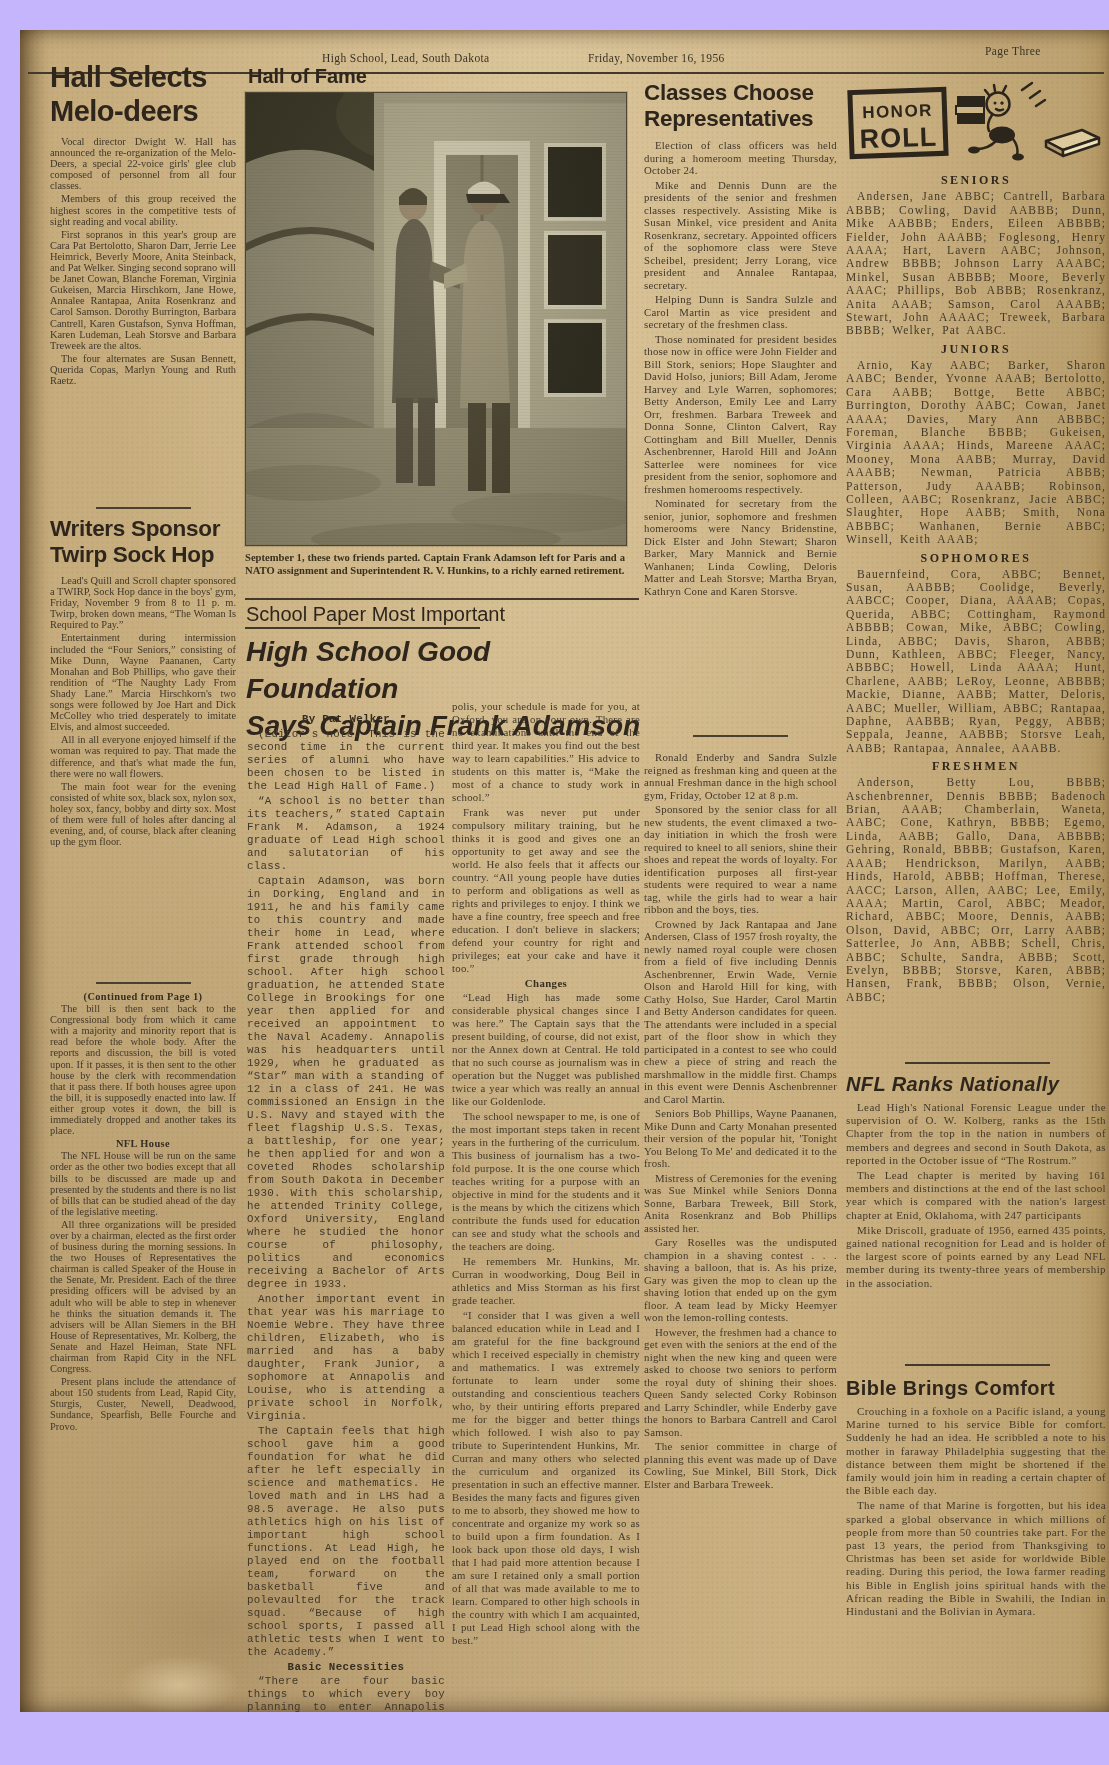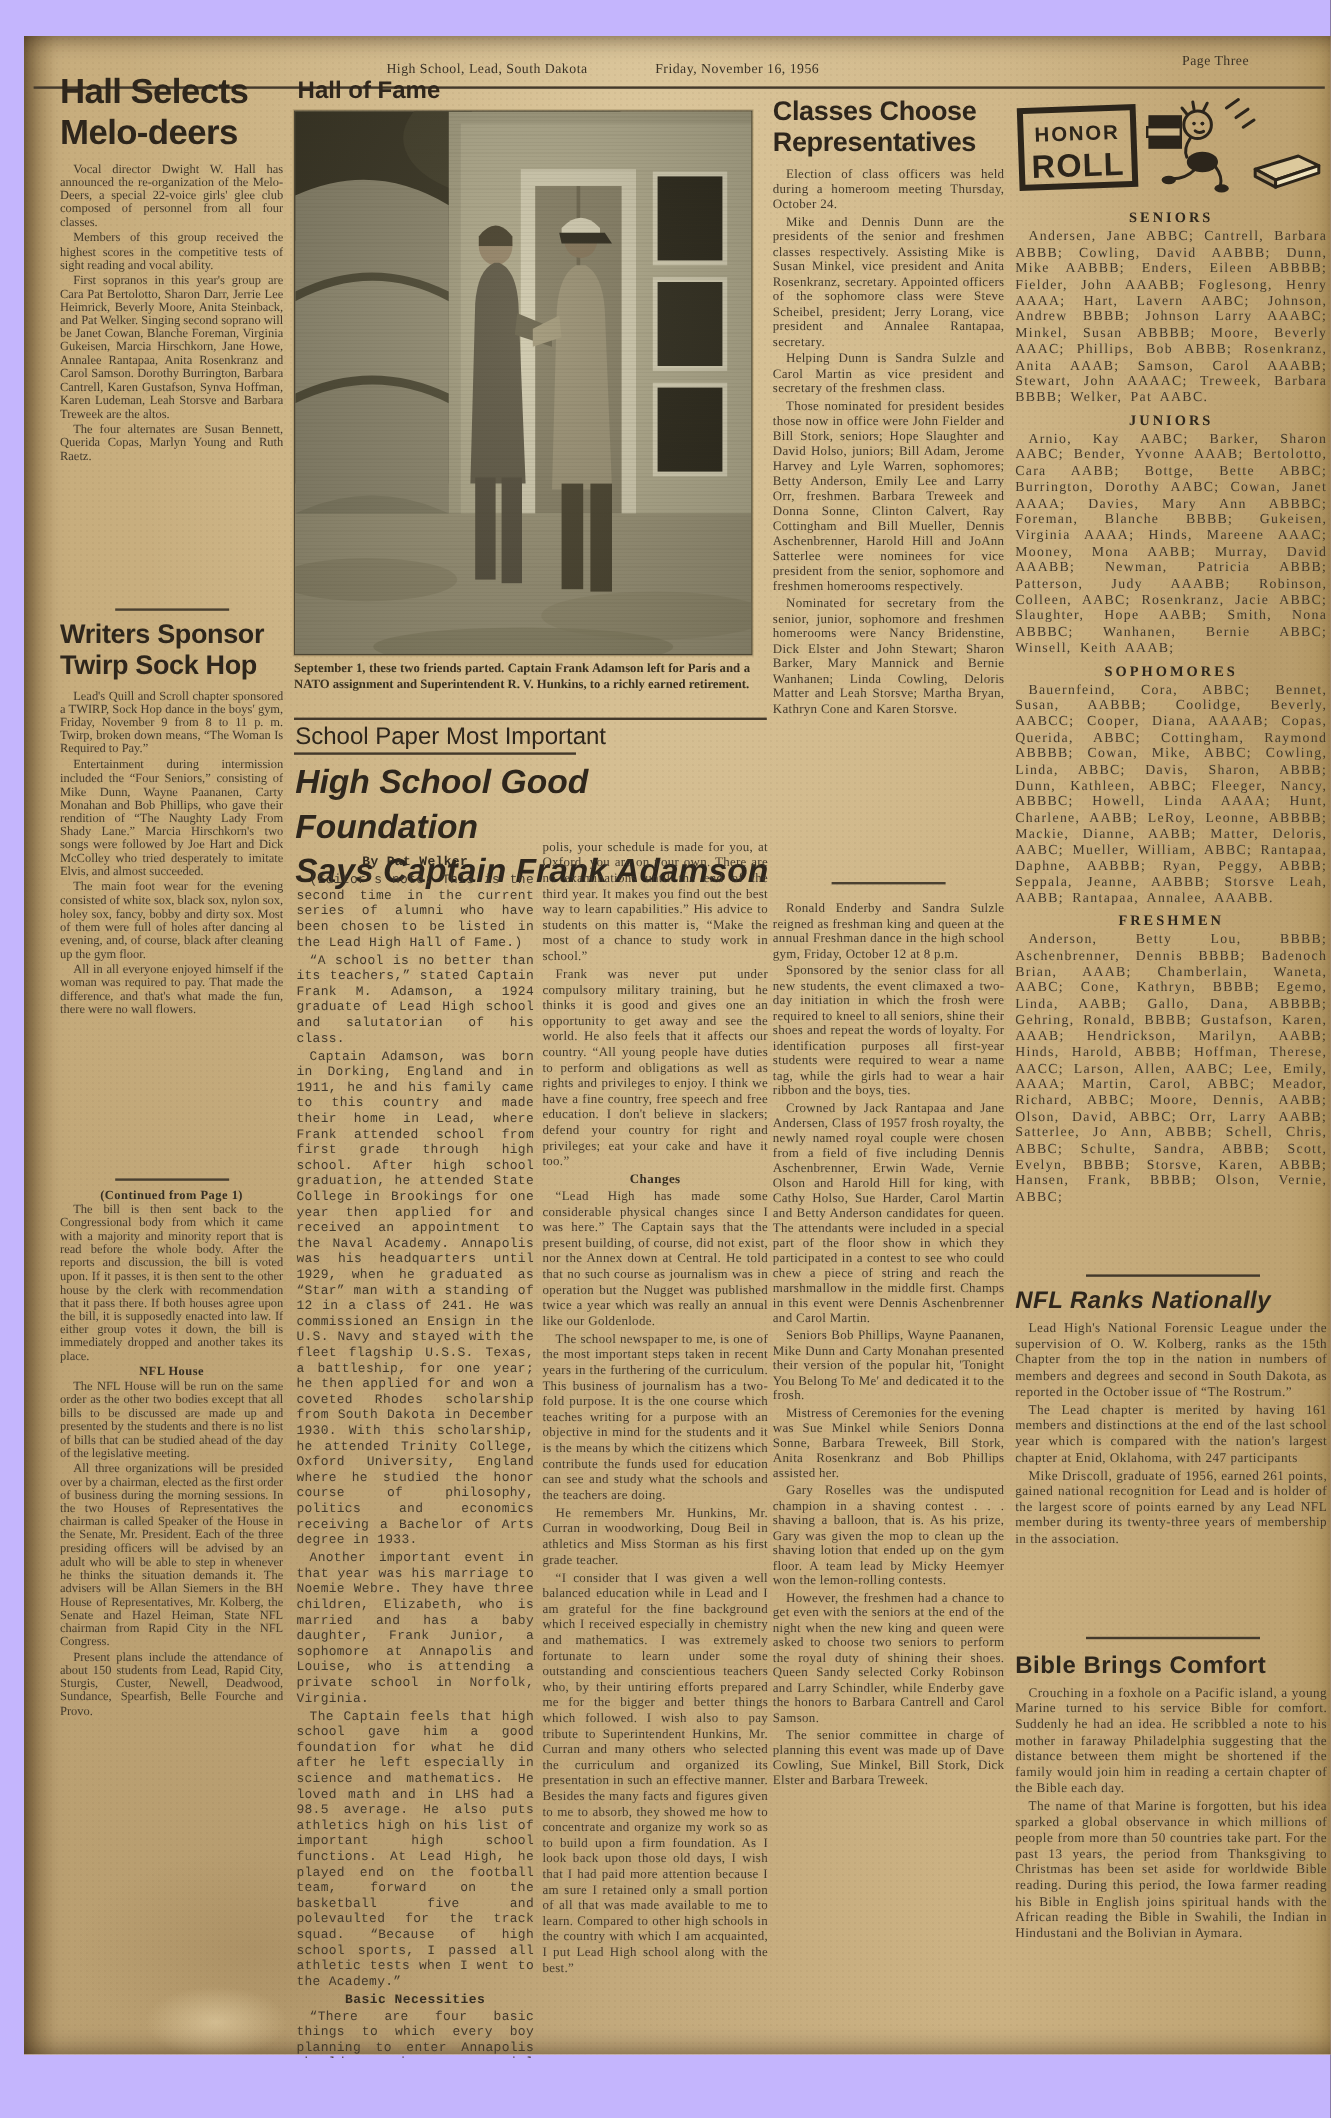--- a/index.html
+++ b/index.html
@@ -48,21 +48,21 @@
 <body>
 
 <div class="stage">
   <div class="paper"></div>
   <div class="speckle"></div>
   <div class="stain" style="left:60px;top:1540px;width:300px;height:170px;background:radial-gradient(rgba(110,82,45,.14),transparent 70%);"></div>
   <div class="stain" style="left:120px;top:1655px;width:120px;height:60px;background:radial-gradient(rgba(240,222,180,.5),transparent 70%);"></div>
   <div class="stain" style="left:980px;top:300px;width:140px;height:500px;background:radial-gradient(rgba(120,92,50,.10),transparent 75%);"></div>
 
   <span class="hdr" style="left:322px;top:52px;">High School, Lead, South Dakota</span>
-  <span class="hdr" style="left:546px;top:52px;">Friday, November 16, 1956</span>
+  <span class="hdr" style="left:588px;top:52px;">Friday, November 16, 1956</span>
   <span class="hdr" style="left:985px;top:45px;">Page Three</span>
   <div class="kicker-line" style="left:28px;top:72px;width:1076px;"></div>
 
   <div class="col b1" style="left:50px;top:60px;width:186px;height:445px;">
     <div class="head-lg">
       <span>Hall Selects</span><br>
       <span>Melo-deers</span>
     </div>
     <div style="height:8px;"></div>
     <p>Vocal director Dwight W. Hall has announced the re-organization of the Melo-Deers, a special 22-voice girls' glee club composed of personnel from all four classes.</p>
@@ -73,22 +73,22 @@
 
   <div class="col b1" style="left:50px;top:500px;width:186px;height:478px;">
     <div class="divider"></div>
     <div class="head-md">
       <span>Writers Sponsor</span><br>
       <span>Twirp Sock Hop</span>
     </div>
     <div style="height:7px;"></div>
     <p>Lead's Quill and Scroll chapter sponsored a TWIRP, Sock Hop dance in the boys' gym, Friday, November 9 from 8 to 11 p. m. Twirp, broken down means, “The Woman Is Required to Pay.”</p>
     <p>Entertainment during intermission included the “Four Seniors,” consisting of Mike Dunn, Wayne Paananen, Carty Monahan and Bob Phillips, who gave their rendition of “The Naughty Lady From Shady Lane.” Marcia Hirschkorn's two songs were followed by Joe Hart and Dick McColley who tried desperately to imitate Elvis, and almost succeeded.</p>
+    <p>All in all everyone enjoyed himself if the woman was required to pay. That made the difference, and that's what made the fun, there were no wall flowers.</p>
     <p>The main foot wear for the evening consisted of white sox, black sox, nylon sox, holey sox, fancy, bobby and dirty sox. Most of them were full of holes after dancing al evening, and, of course, black after cleaning up the gym floor.</p>
-    <p>All in all everyone enjoyed himself if the woman was required to pay. That made the difference, and that's what made the fun, there were no wall flowers.</p>
   </div>
 
   <div class="col b1" style="left:50px;top:975px;width:186px;height:745px;">
     <div class="divider"></div>
     <div class="subhead">(Continued from Page 1)</div>
     <p>The bill is then sent back to the Congressional body from which it came with a majority and minority report that is read before the whole body. After the reports and discussion, the bill is voted upon. If it passes, it is then sent to the other house by the clerk with recommendation that it pass there. If both houses agree upon the bill, it is supposedly enacted into law. If either group votes it down, the bill is immediately dropped and another takes its place.</p>
     <div class="subhead">NFL House</div>
     <p>The NFL House will be run on the same order as the other two bodies except that all bills to be discussed are made up and presented by the students and there is no list of bills that can be studied ahead of the day of the legislative meeting.</p>
     <p>All three organizations will be presided over by a chairman, elected as the first order of business during the morning sessions. In the two Houses of Representatives the chairman is called Speaker of the House in the Senate, Mr. President. Each of the three presiding officers will be advised by an adult who will be able to step in whenever he thinks the situation demands it. The advisers will be Allan Siemers in the BH House of Representatives, Mr. Kolberg, the Senate and Hazel Heiman, State NFL chairman from Rapid City in the NFL Congress.</p>
     <p>Present plans include the attendance of about 150 students from Lead, Rapid City, Sturgis, Custer, Newell, Deadwood, Sundance, Spearfish, Belle Fourche and Provo.</p>
@@ -235,21 +235,21 @@
     <div class="hr-head">FRESHMEN</div>
     <p>Anderson, Betty Lou, BBBB; Aschenbrenner, Dennis BBBB; Badenoch Brian, AAAB; Chamberlain, Waneta, AABC; Cone, Kathryn, BBBB; Egemo, Linda, AABB; Gallo, Dana, ABBBB; Gehring, Ronald, BBBB; Gustafson, Karen, AAAB; Hendrickson, Marilyn, AABB; Hinds, Harold, ABBB; Hoffman, Therese, AACC; Larson, Allen, AABC; Lee, Emily, AAAA; Martin, Carol, ABBC; Meador, Richard, ABBC; Moore, Dennis, AABB; Olson, David, ABBC; Orr, Larry AABB; Satterlee, Jo Ann, ABBB; Schell, Chris, ABBC; Schulte, Sandra, ABBB; Scott, Evelyn, BBBB; Storsve, Karen, ABBB; Hansen, Frank, BBBB; Olson, Vernie, ABBC;</p>
   </div>
 
   <div class="rule5" style="left:905px;top:1062px;width:145px;"></div>
 
   <div class="col b5" style="left:846px;top:1072px;width:260px;height:288px;">
     <div class="head-sm" style="margin-bottom:5px;font-style:italic;">NFL Ranks Nationally</div>
     <p>Lead High's National Forensic League under the supervision of O. W. Kolberg, ranks as the 15th Chapter from the top in the nation in numbers of members and degrees and second in South Dakota, as reported in the October issue of “The Rostrum.”</p>
     <p>The Lead chapter is merited by having 161 members and distinctions at the end of the last school year which is compared with the nation's largest chapter at Enid, Oklahoma, with 247 participants</p>
-    <p>Mike Driscoll, graduate of 1956, earned 261 points, gained national recognition for Lead and is holder of the largest score of points earned by any Lead NFL member during its twenty-three years of membership in the association.</p>
+    <p>Mike Driscoll, graduate of 1956, earned 435 points, gained national recognition for Lead and is holder of the largest score of points earned by any Lead NFL member during its twenty-three years of membership in the association.</p>
   </div>
 
   <div class="rule5" style="left:905px;top:1364px;width:145px;"></div>
 
   <div class="col b5" style="left:846px;top:1376px;width:260px;height:336px;">
     <div class="head-sm" style="margin-bottom:5px;">Bible Brings Comfort</div>
     <p>Crouching in a foxhole on a Pacific island, a young Marine turned to his service Bible for comfort. Suddenly he had an idea. He scribbled a note to his mother in faraway Philadelphia suggesting that the distance between them might be shortened if the family would join him in reading a certain chapter of the Bible each day.</p>
     <p>The name of that Marine is forgotten, but his idea sparked a global observance in which millions of people from more than 50 countries take part. For the past 13 years, the period from Thanksgiving to Christmas has been set aside for worldwide Bible reading. During this period, the Iowa farmer reading his Bible in English joins spiritual hands with the African reading the Bible in Swahili, the Indian in Hindustani and the Bolivian in Aymara.</p>
   </div>
 </div>

